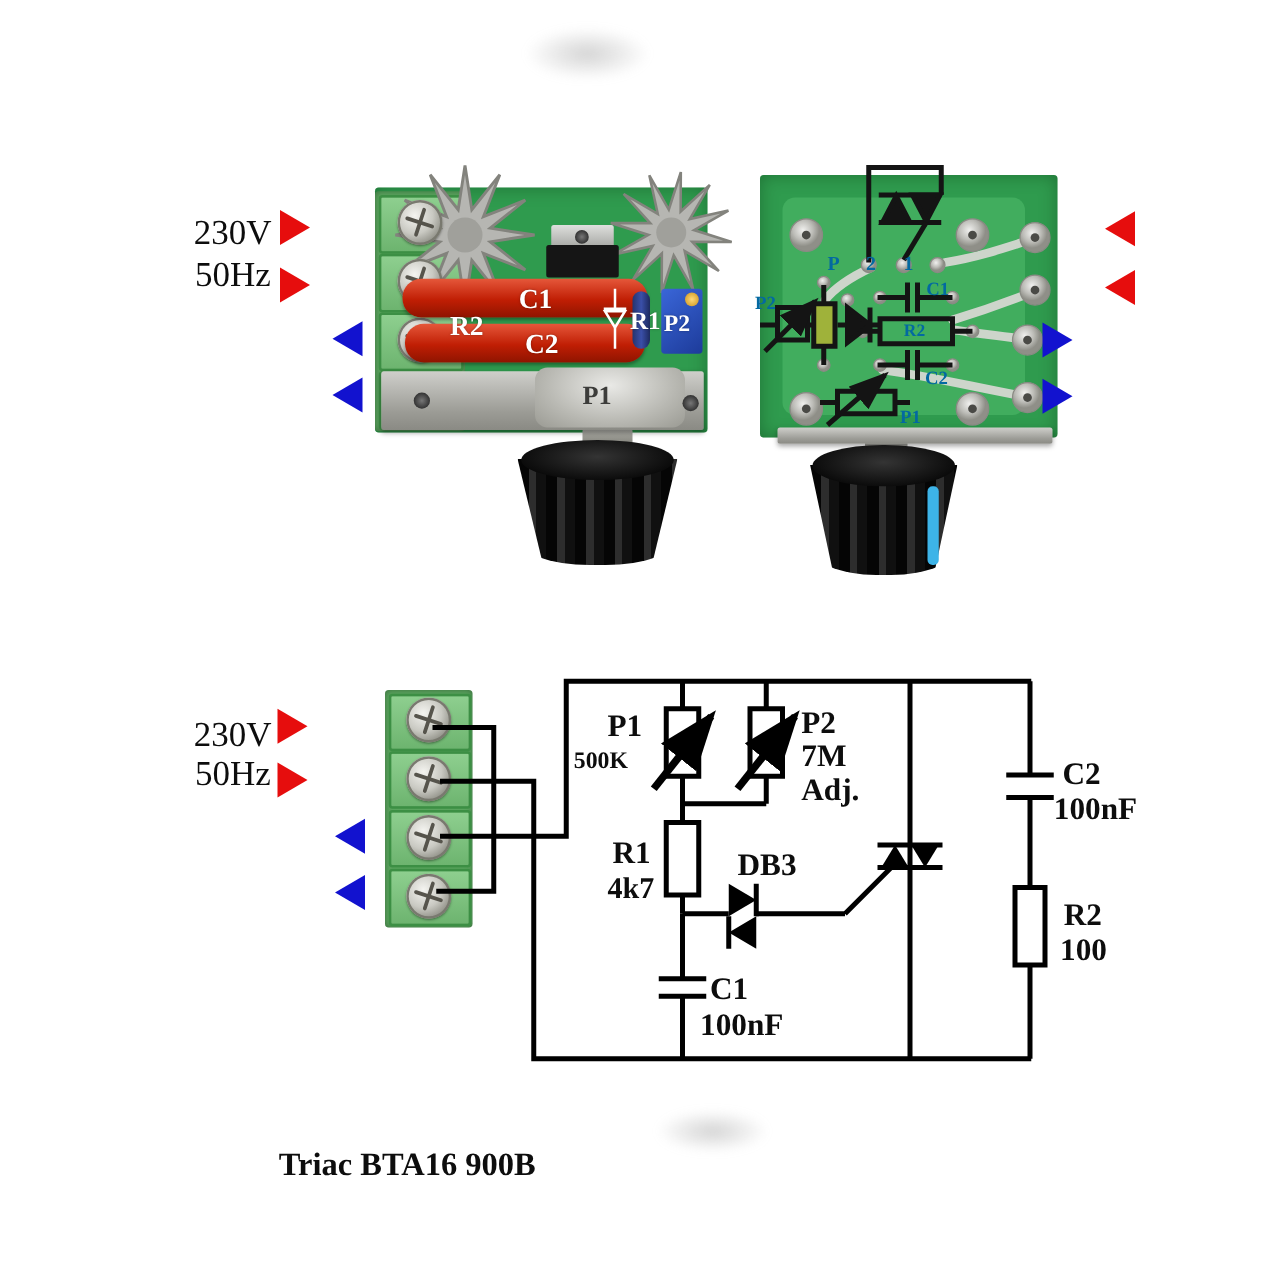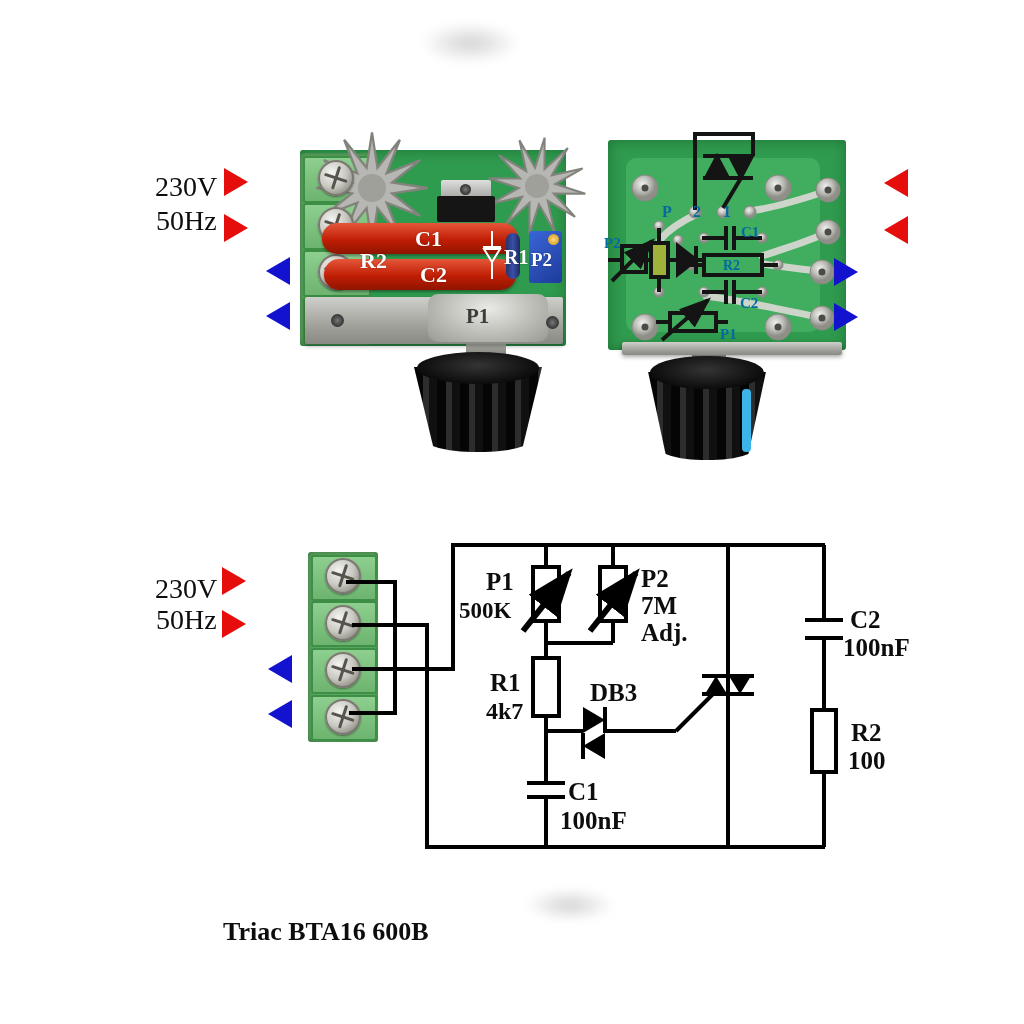--- a/index.html
+++ b/index.html
@@ -331,29 +331,29 @@
       <path d="M583 733 V759" stroke="#000" stroke-width="4"></path>
     </g>
     <g>
       <path d="M702 676 H754 M702 694 H754" stroke="#000" stroke-width="4"></path>
       <polygon points="705,694 727,694 716,676" fill="#000"></polygon>
       <polygon points="729,676 751,676 740,694" fill="#000"></polygon>
     </g>
   </svg>
 
   <div class="lbl serif bold" style="left:486px;top:569px;font-size:25px;">P1</div>
-  <div class="lbl serif bold" style="left:459px;top:599px;font-size:23px;">500K</div>
+  <div class="lbl serif bold" style="left:459px;top:599px;font-size:19px;">500K</div>
   <div class="lbl serif bold" style="left:641px;top:566px;font-size:25px;">P2</div>
   <div class="lbl serif bold" style="left:641px;top:593px;font-size:25px;">7M</div>
   <div class="lbl serif bold" style="left:641px;top:620px;font-size:25px;">Adj.</div>
   <div class="lbl serif bold" style="left:490px;top:670px;font-size:25px;">R1</div>
   <div class="lbl serif bold" style="left:486px;top:699px;font-size:24px;">4k7</div>
   <div class="lbl serif bold" style="left:590px;top:680px;font-size:25px;">DB3</div>
   <div class="lbl serif bold" style="left:568px;top:779px;font-size:25px;">C1</div>
   <div class="lbl serif bold" style="left:560px;top:808px;font-size:25px;">100nF</div>
   <div class="lbl serif bold" style="left:850px;top:607px;font-size:25px;">C2</div>
   <div class="lbl serif bold" style="left:843px;top:635px;font-size:25px;">100nF</div>
   <div class="lbl serif bold" style="left:851px;top:720px;font-size:25px;">R2</div>
   <div class="lbl serif bold" style="left:848px;top:748px;font-size:25px;text-align:right;">100</div>
 
-  <div class="lbl serif bold" style="left:223px;top:919px;font-size:26px;">Triac BTA16  600B</div>
+  <div class="lbl serif bold" style="left:223px;top:919px;font-size:26px;">Triac BTA16  900B</div>
 
 </div>
 
 </body></html>

